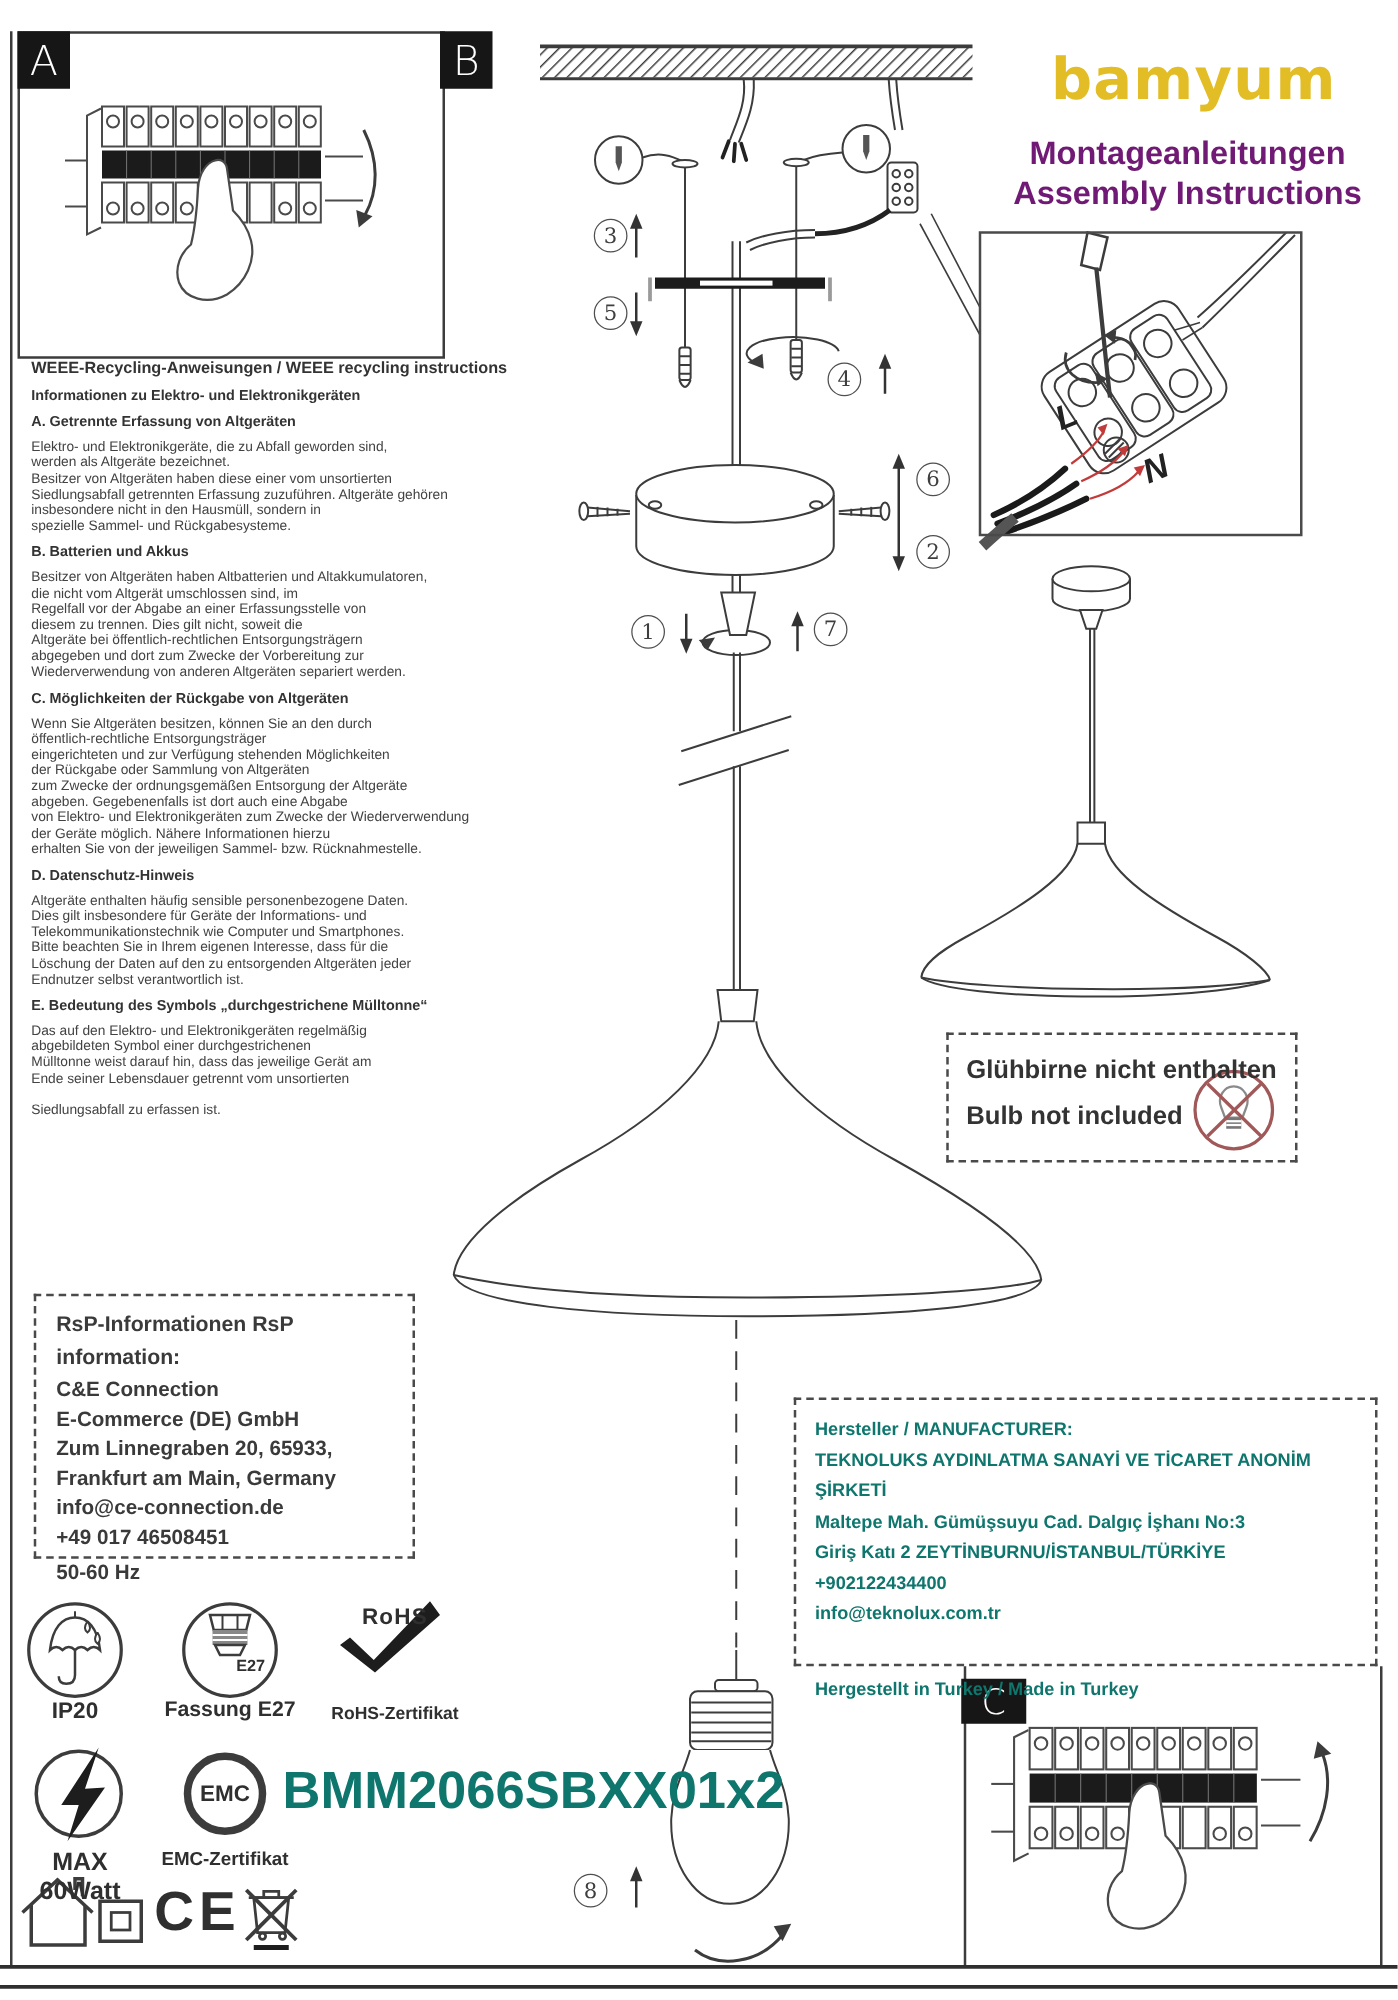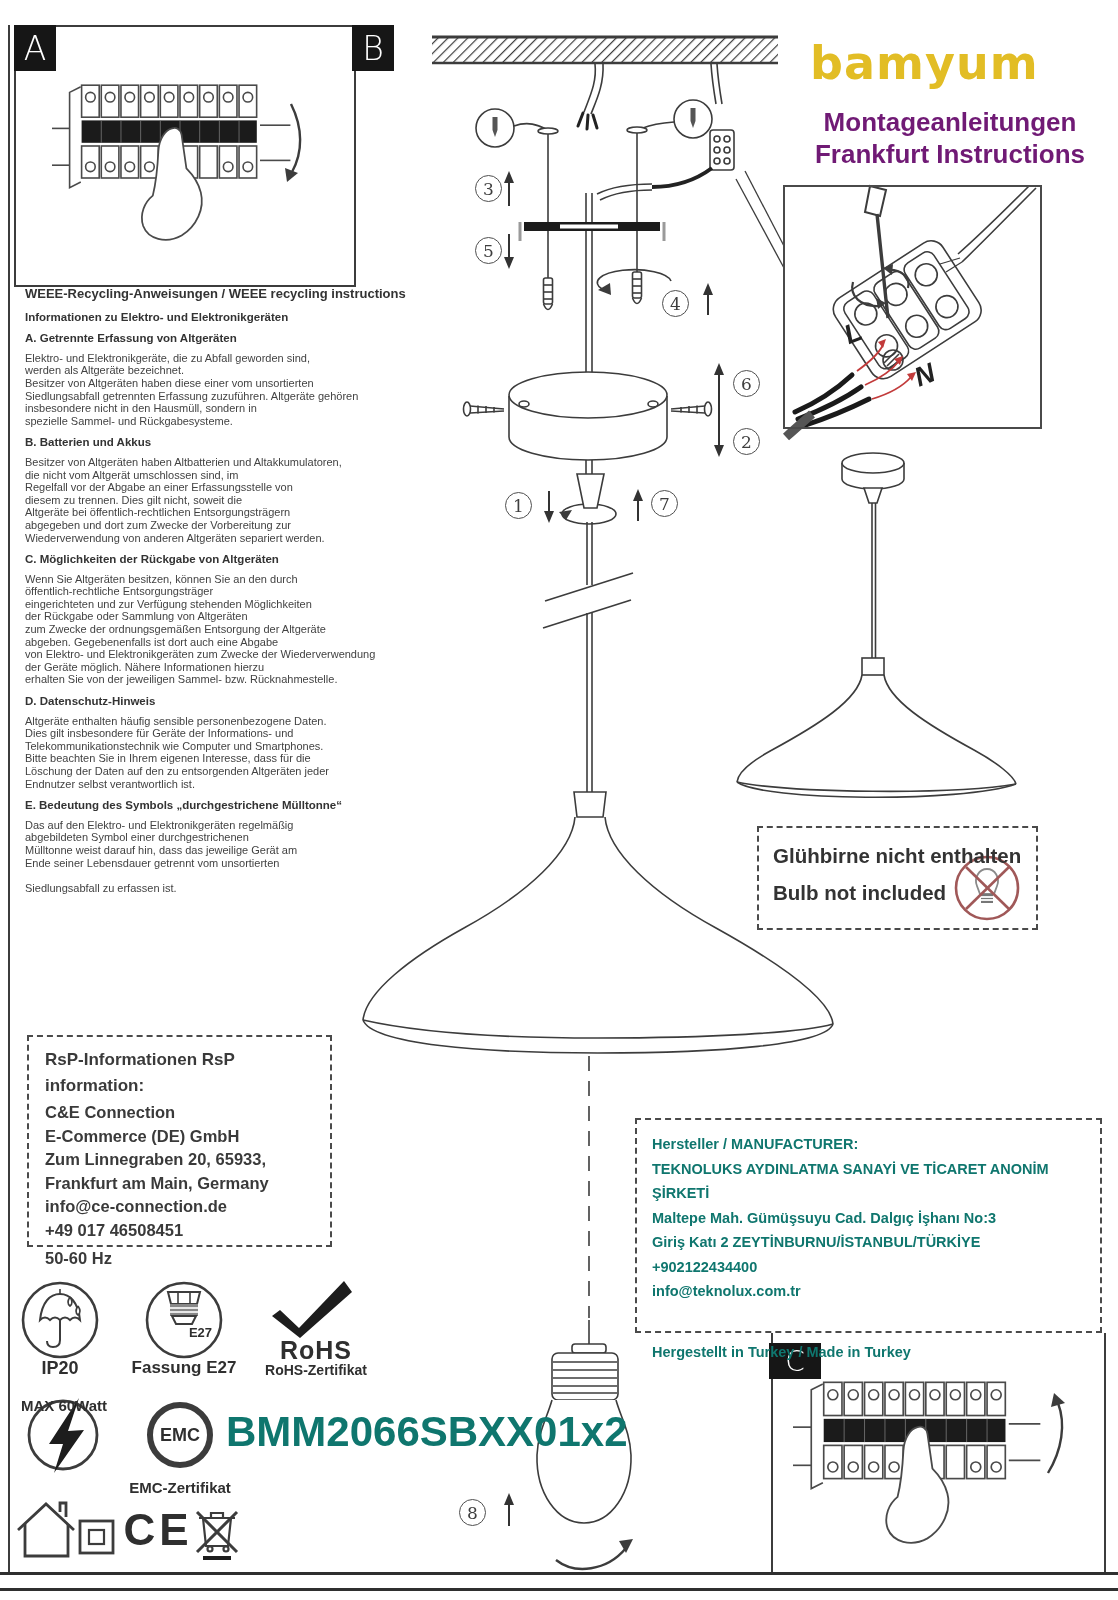--- a/index.html
+++ b/index.html
@@ -7,21 +7,21 @@
        font-family:"Liberation Sans",sans-serif;color:#3a3a3a;overflow:hidden}
   .abs{position:absolute}
   .frame-left{left:8px;top:25px;width:2px;height:1547px;background:#3c3c3c}
   .botline1{left:0;top:1572px;width:1118px;height:3px;background:#2f2f2f}
   .botline2{left:0;top:1588px;width:1118px;height:3px;background:#2f2f2f}
   .panel-label{background:#161616;color:#fff;font-family:"DejaVu Sans",sans-serif;
       font-weight:300;display:flex;align-items:center;justify-content:center;font-size:33px}
   .panelA-box{left:14px;top:25px;width:338px;height:258px;border:2px solid #3c3c3c}
   .panelC-box{left:771px;top:1333px;width:331px;height:239px;
       border-left:2px solid #3c3c3c;border-right:2px solid #3c3c3c}
-  .brand{left:810px;top:36px;width:290px;text-align:left;
+  .brand{left:810px;top:36px;width:290px;text-align:center;
       font-family:"DejaVu Sans",sans-serif;font-weight:bold;font-size:46px;
       letter-spacing:1px}
   .doc-title{left:800px;top:106px;width:300px;text-align:center;font-weight:600;
       font-size:26px;line-height:32px;color:#701a75}
   .weee{left:25px;top:288px;width:420px;font-size:11px;line-height:12.6px;color:#424242}
   .weee h3{font-size:11.5px;margin:9px 0 7px 0;color:#333}
   .weee .t{font-size:13px;font-weight:bold;margin:0 0 10px 0;color:#333}
   .weee p{margin:0 0 2px 0;white-space:pre-line}
   .dashed-box{border:2px dashed #4a4a4a;background:transparent}
   .rsp{left:27px;top:1035px;width:305px;height:212px;padding:10px 0 0 16px;box-sizing:border-box}
@@ -413,21 +413,21 @@
 <div class="abs panel-label" style="left:769px;top:1343px;width:52px;height:36px;font-size:28px">C</div>
 
 <div class="abs detailbox"></div>
 
 <div class="abs" style="left:845px;top:318px;font-size:27px;font-weight:bold;font-style:italic;transform:rotate(-22deg);color:#222">L</div>
 <div class="abs" style="left:915px;top:360px;font-size:27px;font-weight:bold;font-style:italic;transform:rotate(-22deg);color:#222">N</div>
 
 <div class="abs brand" style="color:#e2bd25">bamyum</div>
 <div class="abs doc-title">
   <div>Montageanleitungen</div>
-  <div>Frankfurt Instructions</div>
+  <div>Assembly Instructions</div>
 </div>
 
 <div class="abs weee">
   <div class="t">WEEE-Recycling-Anweisungen / WEEE recycling instructions</div>
   <h3>Informationen zu Elektro- und Elektronikgeräten</h3>
   <h3>A. Getrennte Erfassung von Altgeräten</h3>
   <p>Elektro- und Elektronikgeräte, die zu Abfall geworden sind,
  werden als Altgeräte bezeichnet.
 Besitzer von Altgeräten haben diese einer vom unsortierten
 Siedlungsabfall getrennten Erfassung zuzuführen. Altgeräte gehören
@@ -498,19 +498,19 @@
   <div class="line">Maltepe Mah. Gümüşsuyu Cad. Dalgıç İşhanı No:3</div>
   <div class="line">Giriş Katı 2 ZEYTİNBURNU/İSTANBUL/TÜRKİYE</div>
   <div class="line">+902122434400</div>
   <div class="line">info@teknolux.com.tr</div>
   <div class="line made">Hergestellt in Turkey / Made in Turkey</div>
 </div>
 
 <div class="abs certlbl" style="left:20px;top:1358px;width:80px;font-size:18px">IP20</div>
 <div class="abs certlbl" style="left:184px;top:1325px;width:33px;font-size:13px;font-weight:700">E27</div>
 <div class="abs certlbl" style="left:124px;top:1358px;width:120px;font-size:17px">Fassung E27</div>
-<div class="abs certlbl" style="left:276px;top:1336px;width:80px;font-size:25px;letter-spacing:1px">RoHS</div>
+<div class="abs certlbl" style="left:276px;top:1283px;width:80px;font-size:18px;letter-spacing:1px">RoHS</div>
 <div class="abs certlbl" style="left:258px;top:1362px;width:116px;font-size:14px">RoHS-Zertifikat</div>
-<div class="abs certlbl" style="left:20px;top:1397px;width:88px;font-size:15px">MAX 60Watt</div>
+<div class="abs certlbl" style="left:20px;top:1479px;width:88px;font-size:20px">MAX 60Watt</div>
 <div class="abs certlbl" style="left:150px;top:1425px;width:60px;font-size:18px;letter-spacing:0px">EMC</div>
 <div class="abs certlbl" style="left:122px;top:1479px;width:116px;font-size:15px">EMC-Zertifikat</div>
 <div class="abs certlbl" style="left:118px;top:1505px;width:80px;font-size:44px;font-weight:bold;letter-spacing:4px">CE</div>
 <div class="abs model">BMM2066SBXX01x2</div>
 
 </body></html>

